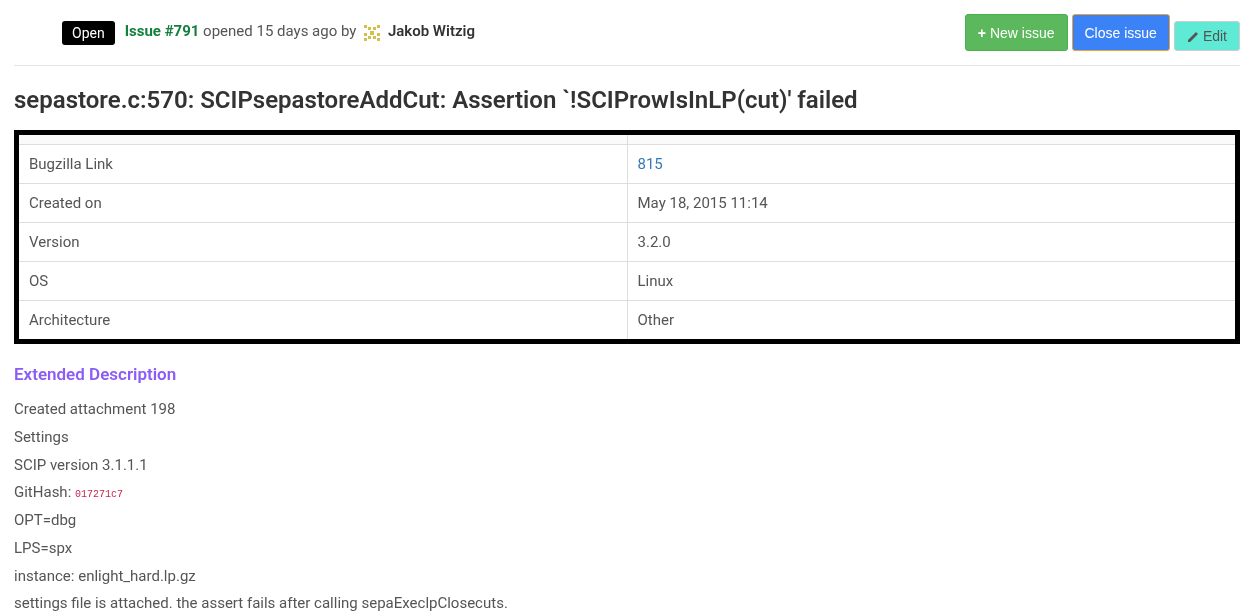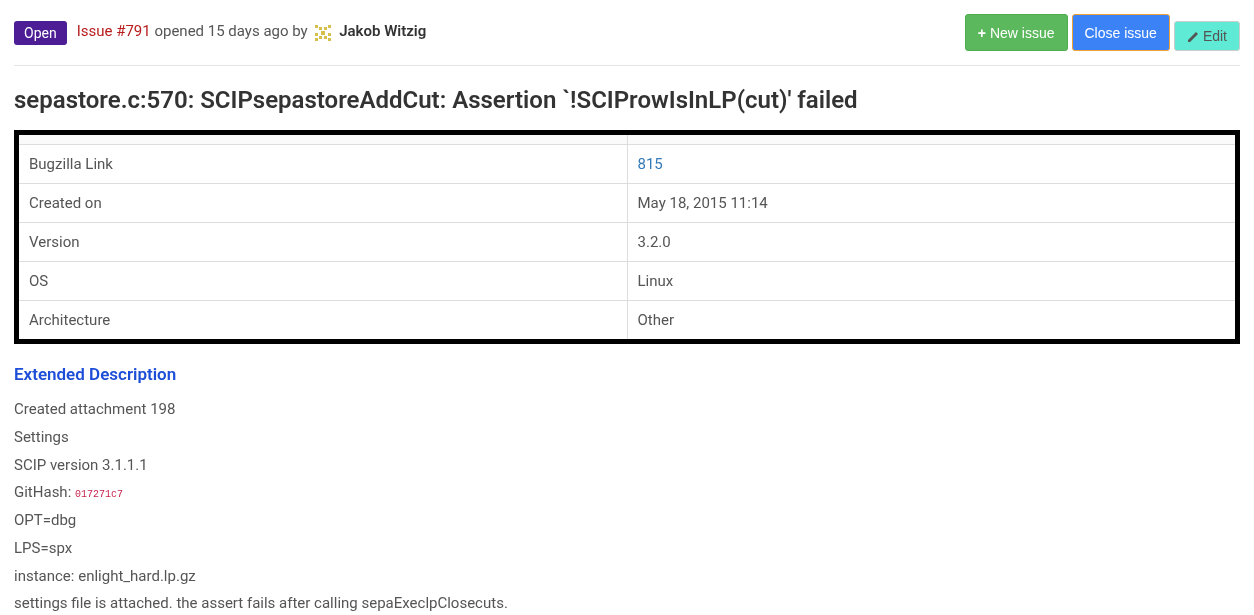--- a/index.html
+++ b/index.html
@@ -20,34 +20,35 @@
       justify-content: space-between;
       padding-bottom: 14px;
       border-bottom: 1px solid #e5e5e5;
     }
     .header-left {
       display: flex;
       align-items: center;
       gap: 10px;
     }
     .status-badge {
-      background: #4c1d95;
+      background: #000000;
       color: #fff;
       padding: 4px 10px;
       border-radius: 3px;
       font-size: 14px;
       font-weight: 400;
+      margin-left: 48px;
     }
     .issue-meta {
       font-size: 15px;
       color: #555;
     }
     .issue-meta .issue-number {
-      font-weight: 400;
-      color: #b91c1c;
+      font-weight: 700;
+      color: #15803d;
     }
     .issue-meta .author-name {
       font-weight: 600;
       color: #333;
     }
     .avatar {
       display: inline-block;
       width: 20px;
       height: 20px;
       vertical-align: middle;
@@ -125,21 +126,21 @@
       width: 50%;
       vertical-align: middle;
     }
     .link {
       color: #337ab7;
       text-decoration: none;
     }
     .ext-desc-title {
       font-size: 17px;
       font-weight: 600;
-      color: #1d4ed8;
+      color: #8b5cf6;
       margin: 18px 0 12px 0;
     }
     .desc-body p {
       font-size: 15px;
       color: #555;
       line-height: 1.85;
       margin: 0;
     }
     .code-inline {
       font-family: Menlo, Monaco, Consolas, "Courier New", monospace;

